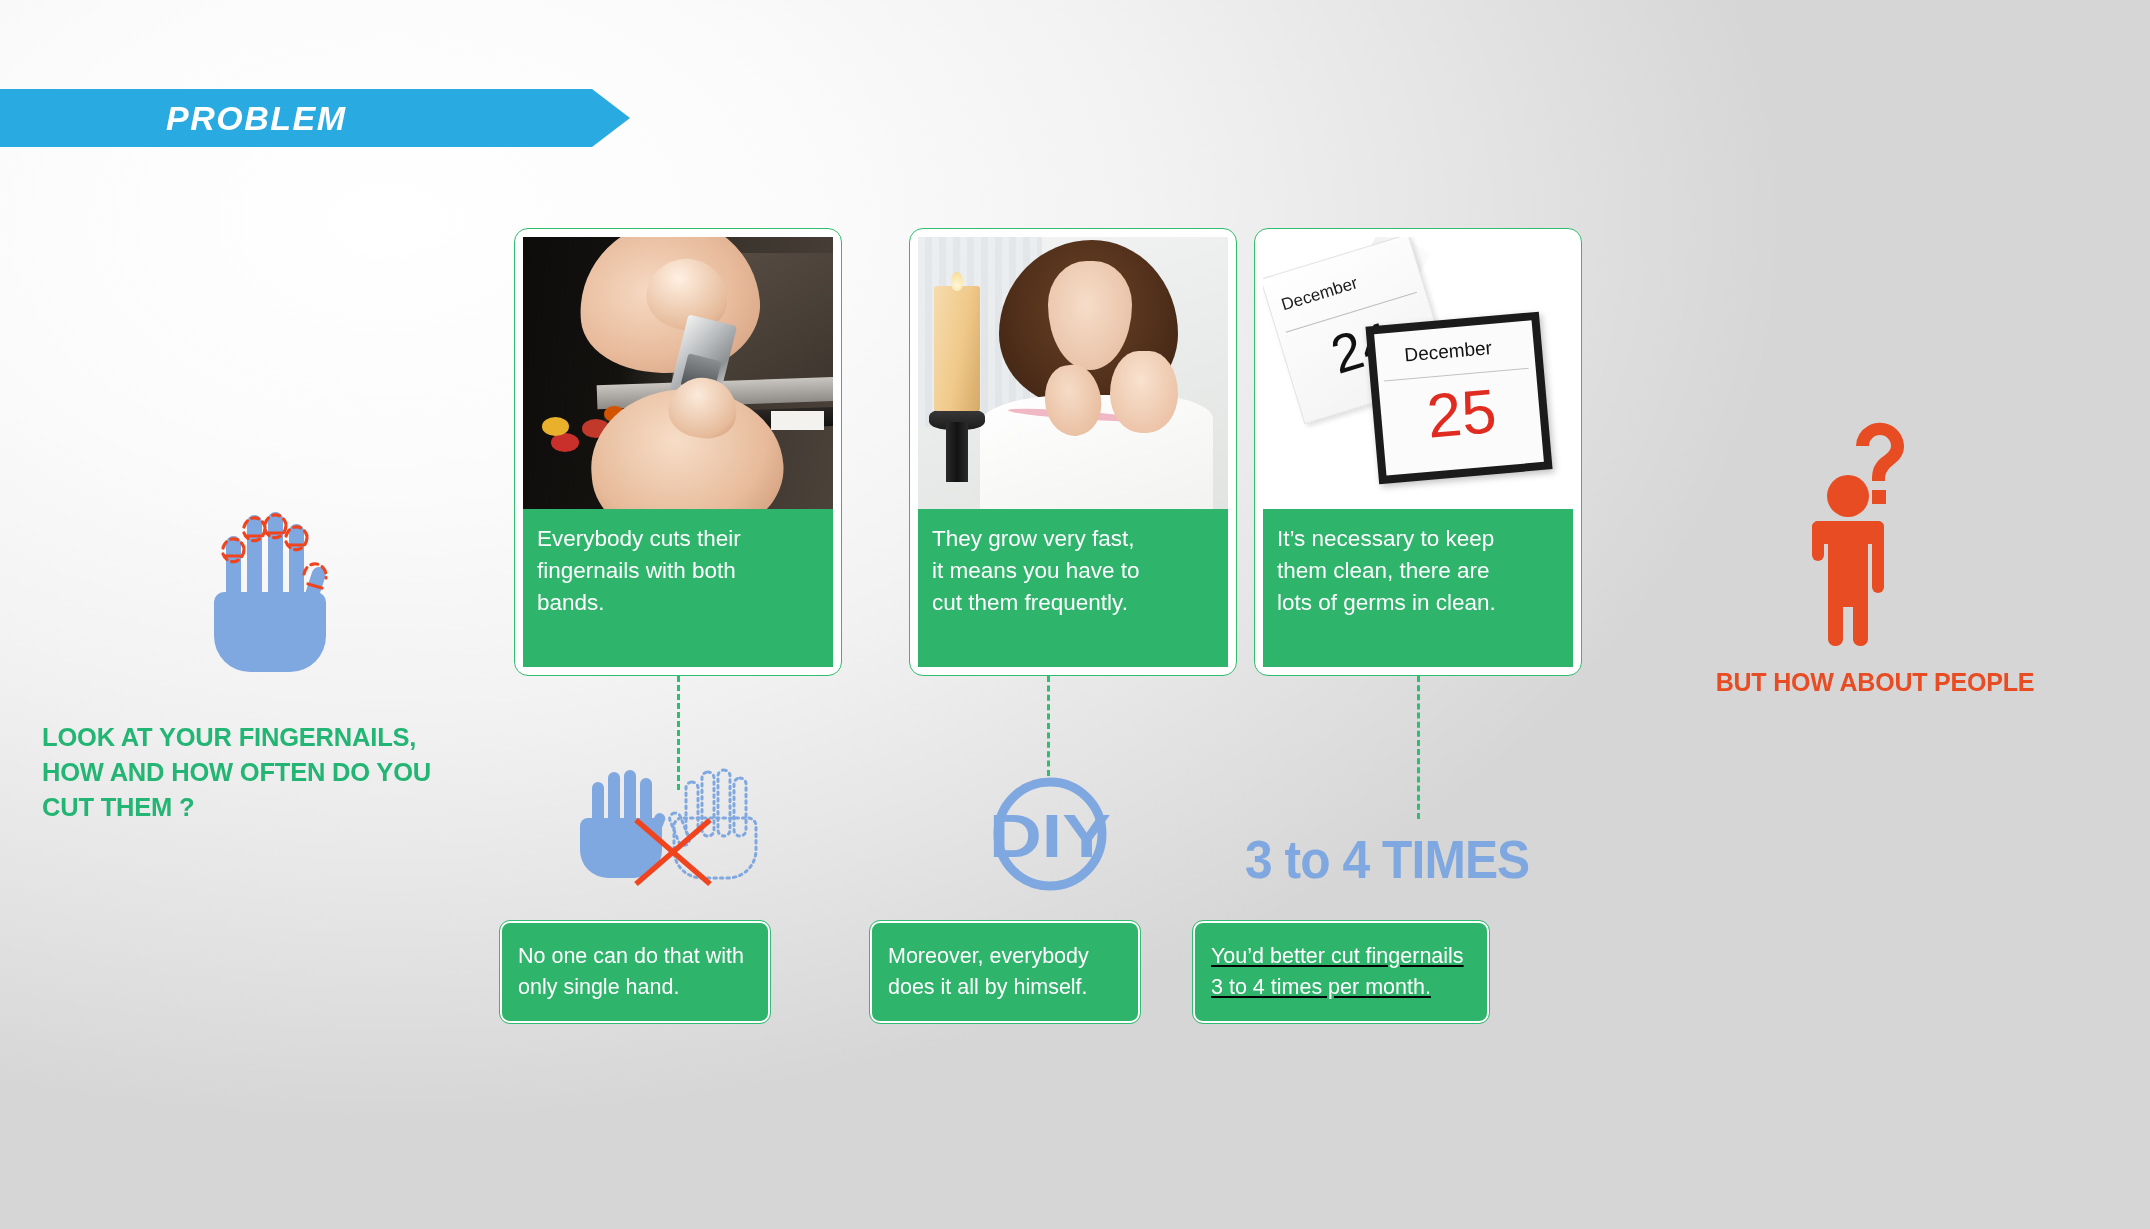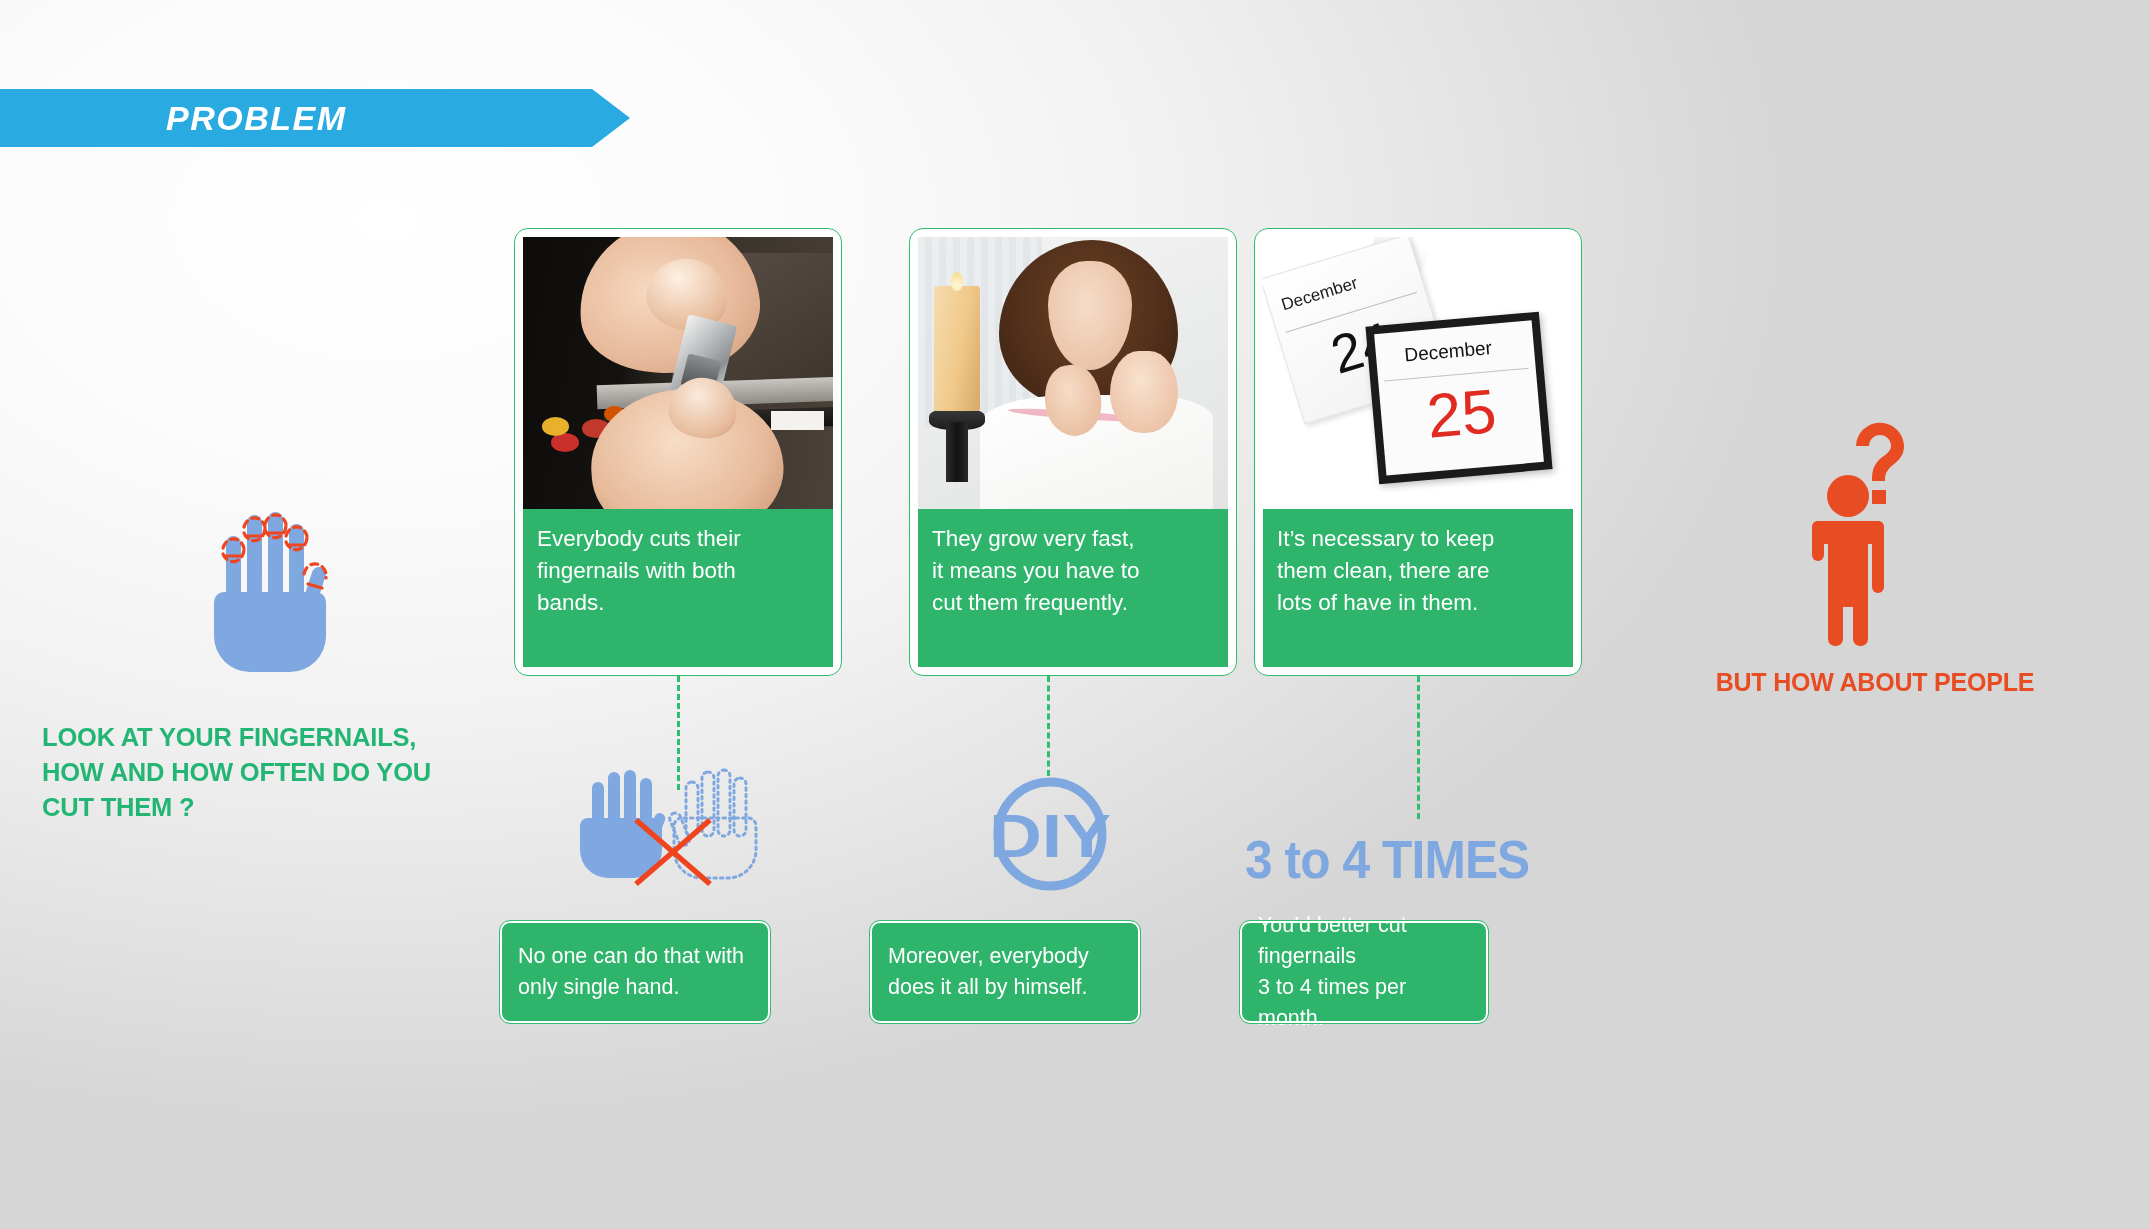--- a/index.html
+++ b/index.html
@@ -191,21 +191,21 @@
     outline: 1.5px solid #2fbd6e;
     border-radius: 10px;
     display: flex; align-items: center;
     padding: 0 16px;
   }
   .bottom-box-text {
     color:#ffffff; font-size: 21.5px; line-height: 1.45; white-space: pre-line;
   }
   .bb-1 { left: 500px; width: 270px; }
   .bb-2 { left: 870px; width: 270px; }
-  .bb-3 { left: 1240px; width: 248px; }
+  .bb-3 { left: 1193px; width: 296px; text-decoration: underline; }
 
   
   .right-block {
     position:absolute; left: 1600px; top: 418px; width: 550px;
     text-align: center;
   }
   .right-figure { width: 170px; height: 230px; display:block; margin: 0 auto; }
   .right-line1 {
     margin-top: 20px; color:#e84c23; font-size: 25px; font-weight: bold; letter-spacing:-0.2px;
   }
@@ -307,21 +307,21 @@
     <div class="p3-card">
       <div class="p3-card-in">
         <div class="m">December</div>
         <div class="line"></div>
         <div class="d">25</div>
       </div>
     </div>
   </div>
   <div class="card-caption">It’s necessary to keep
 them clean, there are
-lots of have in them.</div>
+lots of germs in clean.</div>
 </div>
 
 <div class="dash dash-1"></div>
 <div class="dash dash-2"></div>
 <div class="dash dash-3"></div>
 
 <svg class="icon-hands" viewBox="0 0 200 150">
   <g fill="#7fa7e0">
     <rect x="22" y="22" width="12" height="54" rx="6"></rect>
     <rect x="38" y="12" width="12" height="64" rx="6"></rect>

